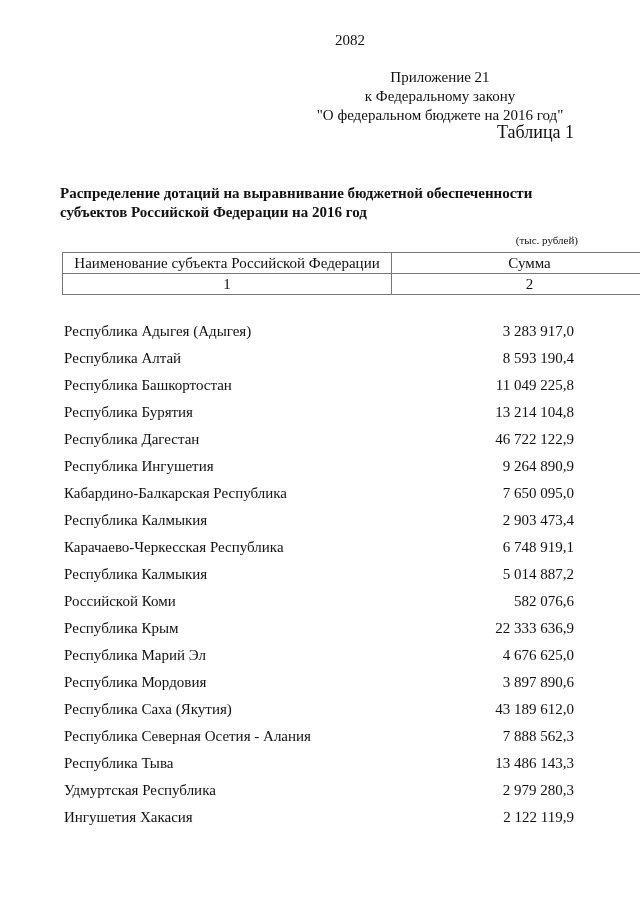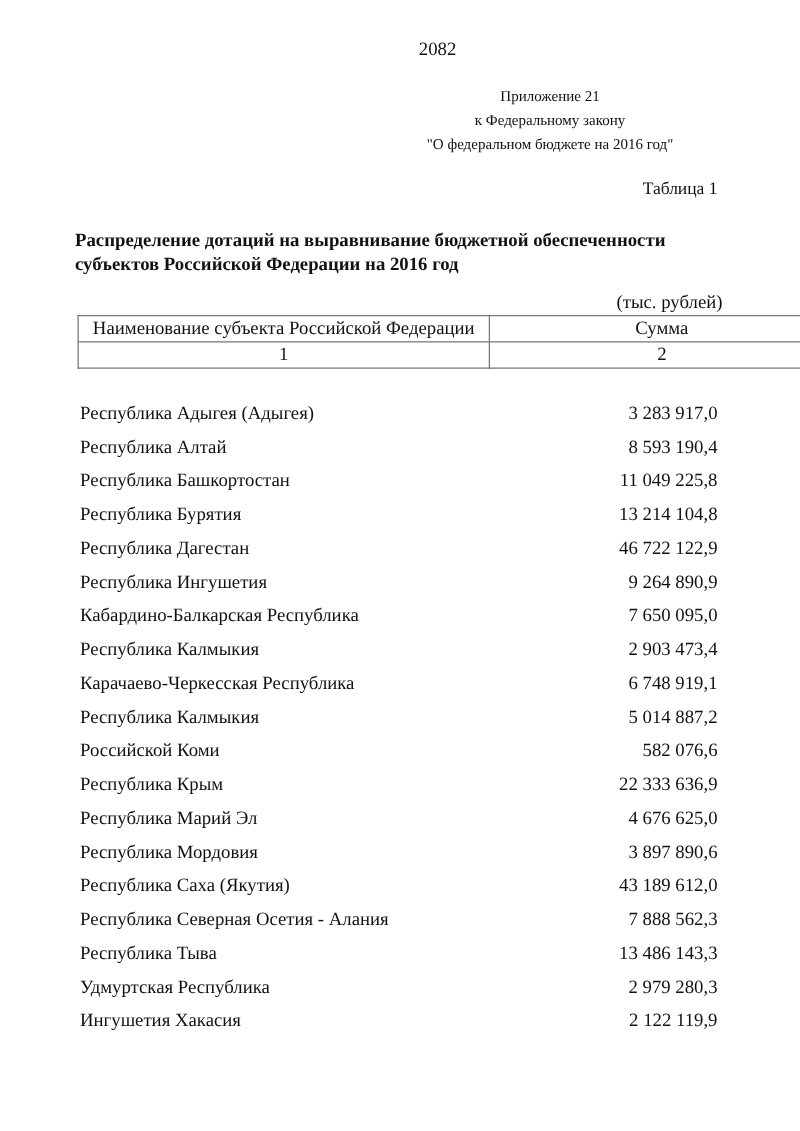--- a/index.html
+++ b/index.html
@@ -5,28 +5,28 @@
     html, body { margin: 0; padding: 0; background: #ffffff; }
     body {
       width: 640px; height: 905px; position: relative; overflow: hidden;
       font-family: "Liberation Serif", "DejaVu Serif", serif;
       color: #111111;
     }
     .abs { position: absolute; }
     #page-number { left: 0; width: 700px; top: 32px; text-align: center; font-size: 15px; }
     #appendix {
       left: 290px; width: 300px; top: 68px; text-align: center;
-      font-size: 12px; line-height: 19px;
+      font-size: 15px; line-height: 19px;
     }
-    #table-label { right: 66px; top: 144px; font-size: 14px; }
+    #table-label { right: 66px; top: 122px; font-size: 18px; }
     #doc-title {
       left: 60px; width: 530px; top: 184px; text-align: left;
       font-weight: bold; font-size: 15px; line-height: 19px;
     }
-    #units { right: 62px; top: 234px; font-size: 15px; }
+    #units { right: 62px; top: 234px; font-size: 11px; }
     #header-table {
       left: 62px; top: 252px; width: 606px;
       border-collapse: collapse; font-size: 15px;
     }
     #header-table td {
       border: 1px solid #777777; height: 20px; padding: 0;
       text-align: center; vertical-align: middle;
     }
     #header-table td.c1 { width: 328px; }
     #rows { left: 64px; top: 318px; width: 510px; }

